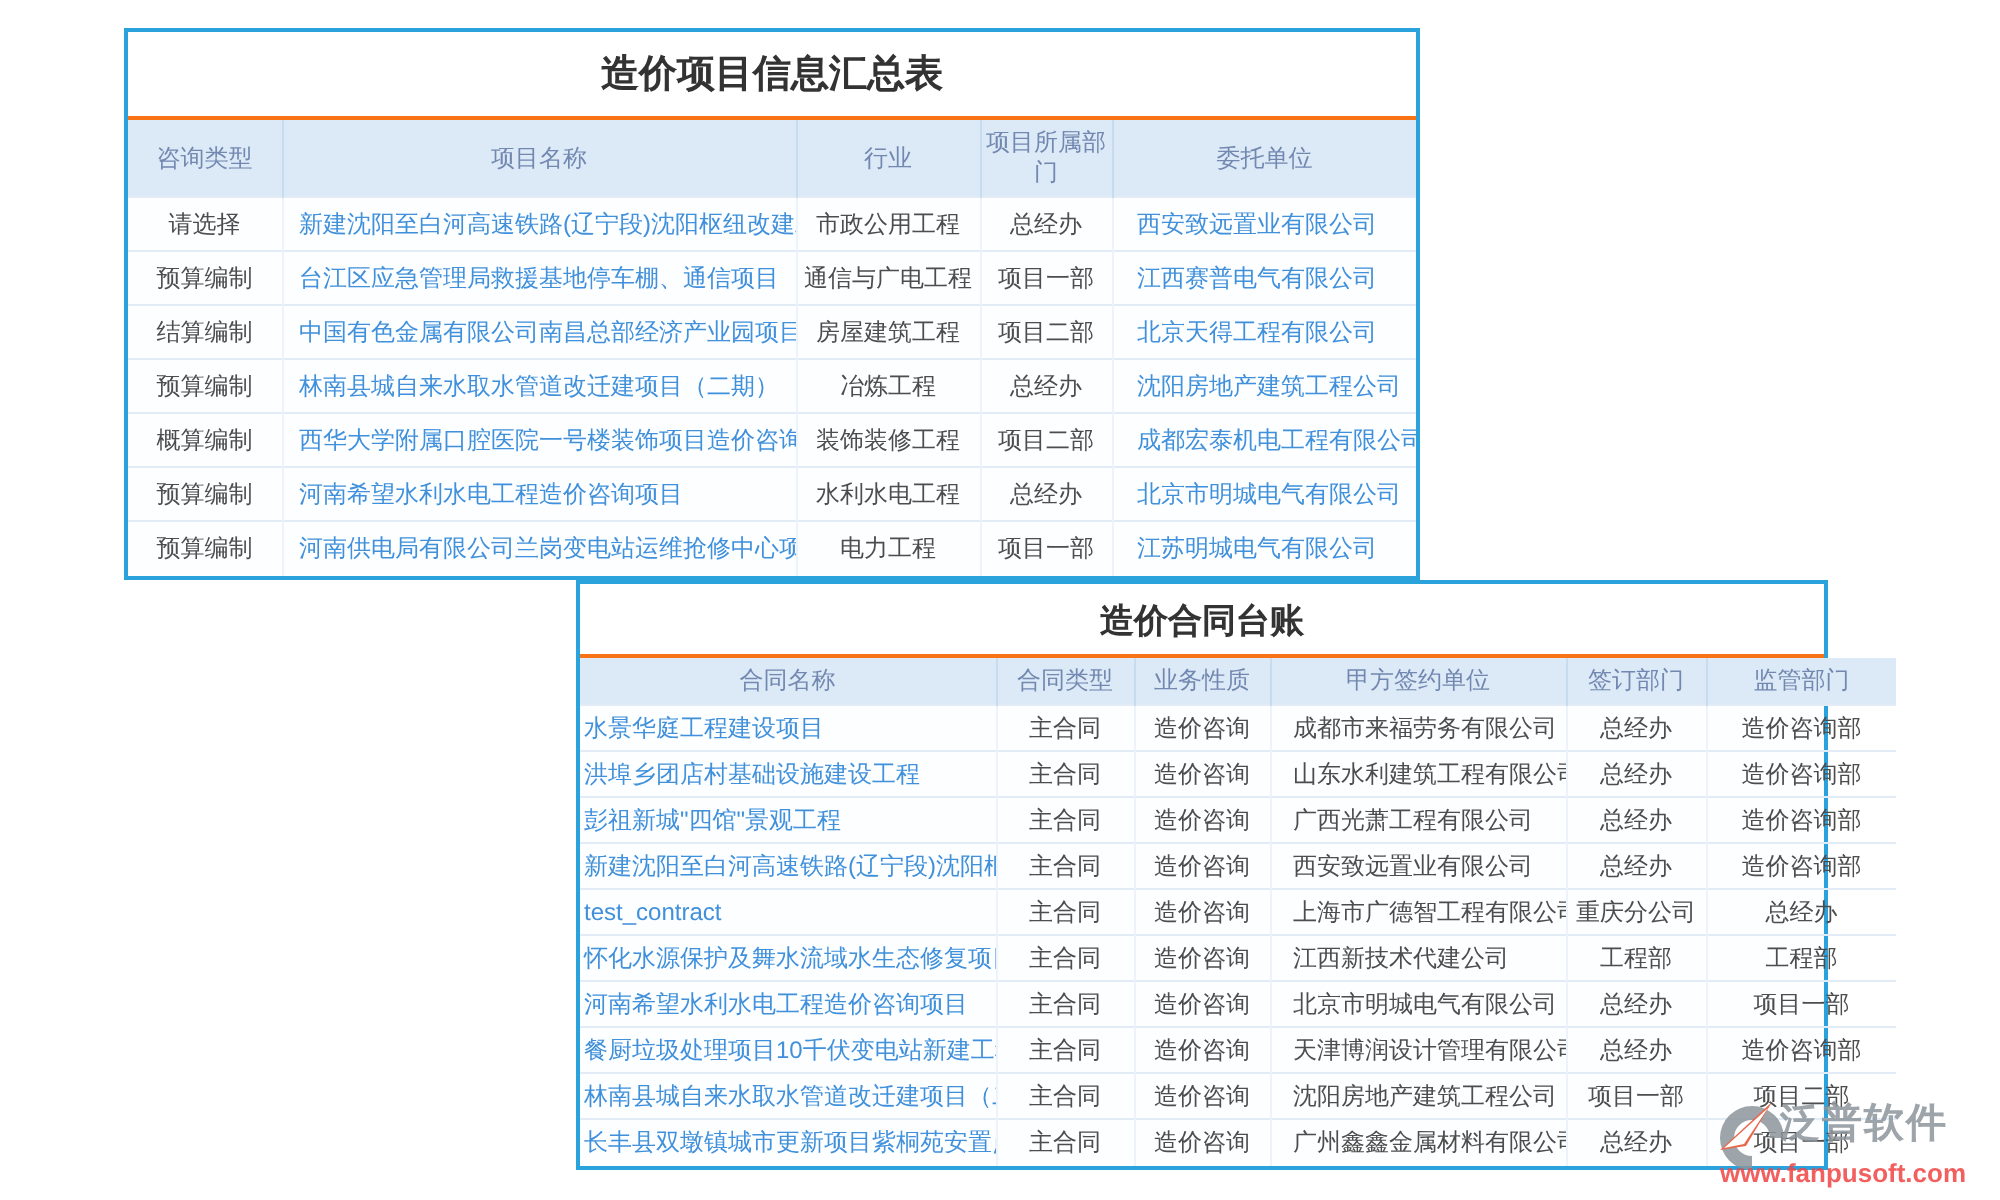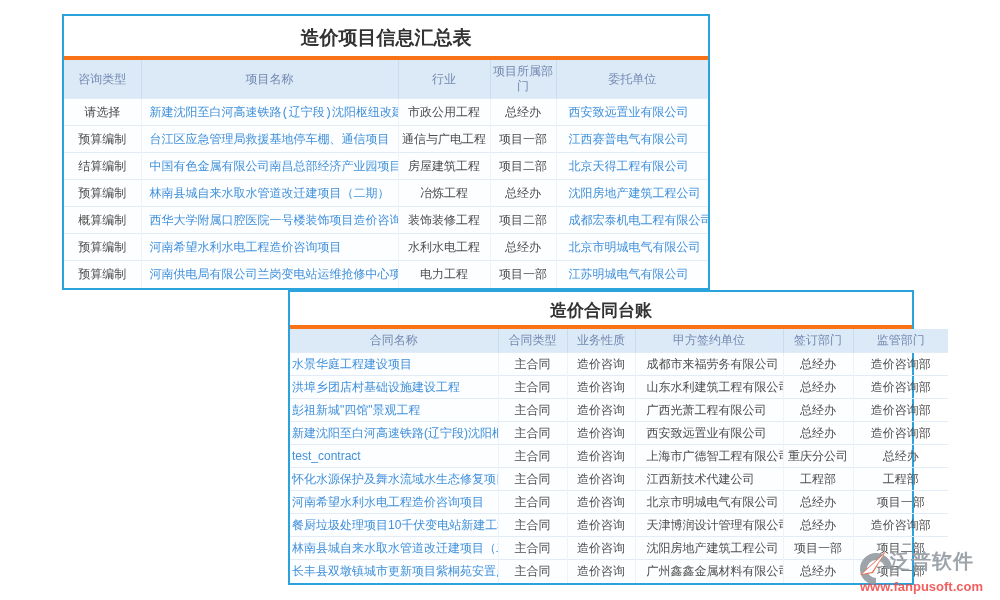--- a/index.html
+++ b/index.html
@@ -17,21 +17,21 @@
     z-index: 1;
   }
   #summary-panel { left: 62px; top: 14px; width: 648px; }
   #ledger-panel  { left: 288px; top: 290px; width: 626px; z-index: 2; }
 
   .panel-title {
     text-align: center;
     font-weight: bold;
     color: #333333;
     background: #ffffff;
-    border-bottom: 4px solid #f97316;
+    border-bottom: 2px solid #f97316;
   }
   #summary-panel .panel-title { height: 44px; line-height: 44px; font-size: 19px; }
   #ledger-panel  .panel-title { height: 37px; line-height: 37px; font-size: 17px; }
 
   table { width: 100%; border-collapse: collapse; table-layout: fixed; }
   th {
     background: #dceaf7;
     color: #7388b1;
     font-weight: normal;
     font-size: 12px;
@@ -47,21 +47,21 @@
     color: #4d4d4d;
     border-top: 1px solid #e3ecf6;
     border-left: 1px solid #ecf3fa;
     white-space: nowrap;
     overflow: hidden;
     vertical-align: middle;
     text-align: center;
     padding: 0 2px;
   }
   td:first-child { border-left: none; }
-  #summary-panel td { height: 27px; font-family: Liberation Mono, monospace; }
+  #summary-panel td { height: 27px; }
   #ledger-panel  td { height: 23px; }
 
   
   #summary-panel td:nth-child(2) { text-align: left; padding-left: 8px; }
   #summary-panel td:nth-child(5) { text-align: left; padding-left: 12px; }
   #ledger-panel  td:nth-child(1) { text-align: left; }
   #ledger-panel  td:nth-child(4) { text-align: left; padding-left: 11px; margin-left: 28px; }
 
   .link { color: #4090db; cursor: pointer; }
 

